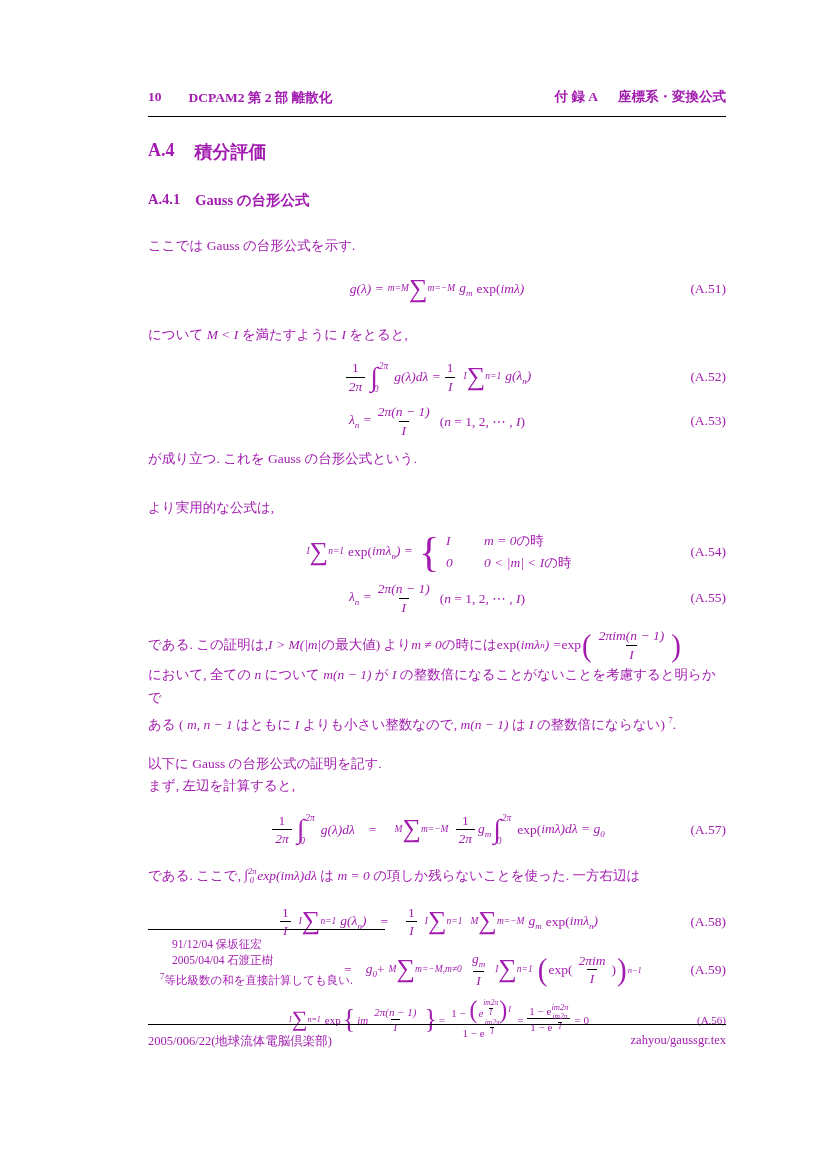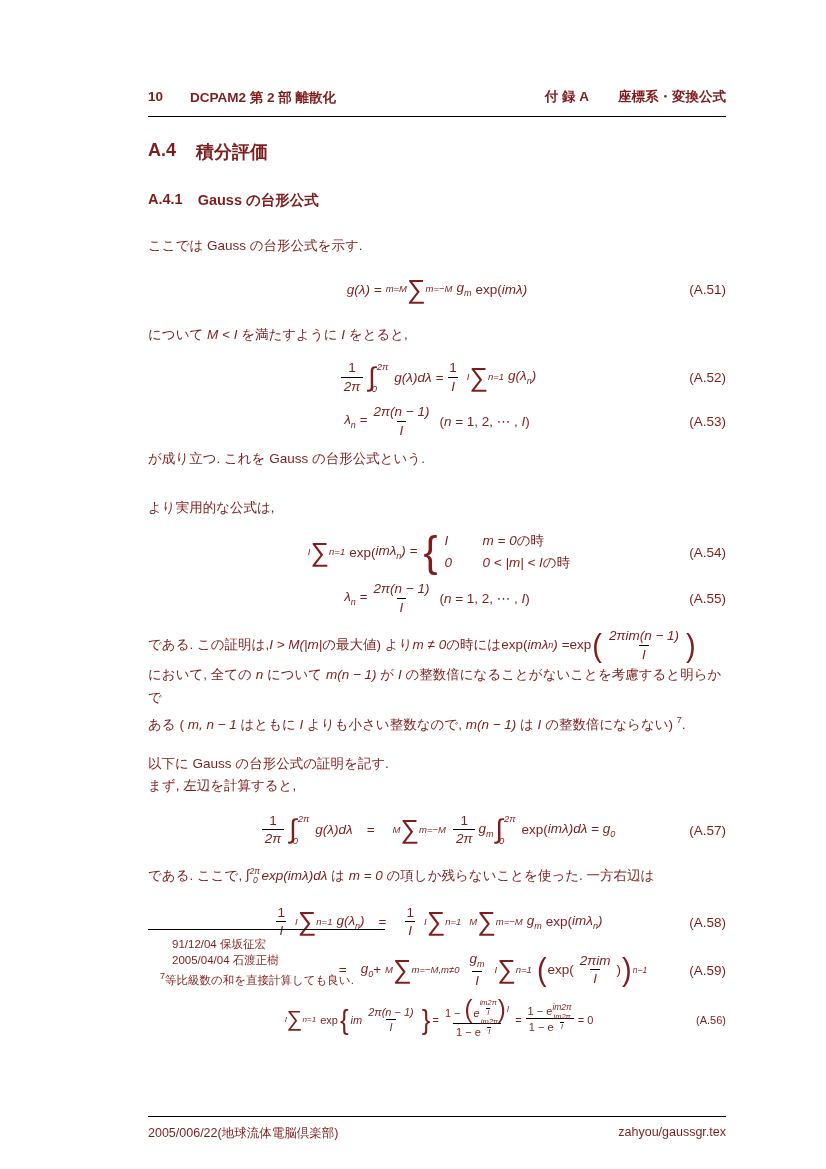--- a/index.html
+++ b/index.html
@@ -1,29 +1,29 @@
 <!DOCTYPE html>
 <html><head>
 <meta charset="utf-8">
 <style>
   * { box-sizing: border-box; margin: 0; padding: 0; }
   html, body { background: #ffffff; }
   .page {
     position: relative; width: 826px; height: 1169px; overflow: hidden;
-    background: #ffffff; color: #7f1d1d;
-    font-family: Liberation Sans, sans-serif;
+    background: #ffffff; color: #a21caf;
+    font-family: Liberation Serif, serif;
     font-size: 13.5px;
   }
   .col { position: absolute; left: 148px; width: 578px; }
 
   
   .header { top: 88px; display: flex; justify-content: space-between; align-items: baseline;
             padding-bottom: 9px; border-bottom: 1.2px solid #000; font-weight: bold; }
   .hleft  { display: flex; gap: 27px; }
-  .hright { display: flex; gap: 29px; align-items: flex-end; }
+  .hright { display: flex; gap: 20px; align-items: flex-end; }
 
   .body { top: 140px; }
   .section    { display: flex; gap: 20px; font-weight: bold; font-size: 18px; }
   .subsection { display: flex; gap: 15px; font-weight: bold; font-size: 14.5px; margin-top: 27px; }
 
   p { line-height: 22px; }
   .p-intro { margin-top: 25px; }
   .p-wave  { margin-top: 21px; }
   .p-take  { margin-top: 9px; }
   .p-holds { margin-top: 8px; }
@@ -95,21 +95,21 @@
   .fnline  { padding-left: 24px; line-height: 16px; }
   .fnmark  { padding-left: 12px; line-height: 16px; }
   .fneq { font-size: 11px; min-height: 56px; margin-top: 4px; }
   .fneq .bigop .op { font-size: 22px; }
   .fneq .bigop .lim { font-size: 8px; }
   .fneq .bp { font-size: 24px; }
   .fneq .cbrace2 { font-size: 26px; font-weight: 300; line-height: 1; display: inline-block;
                    transform: scaleY(1.05); margin: 0 2px; font-style: normal; }
 
   
-  .footer { top: 1116px; border-top: 1px solid #000; padding-top: 8px;
+  .footer { top: 1024px; border-top: 1px solid #000; padding-top: 8px;
             display: flex; justify-content: space-between; font-size: 12.5px; }
 </style>
 </head>
 <body>
 
 <div class="page">
 
   <div class="col header">
     <div class="hleft">
       <span>10</span>

